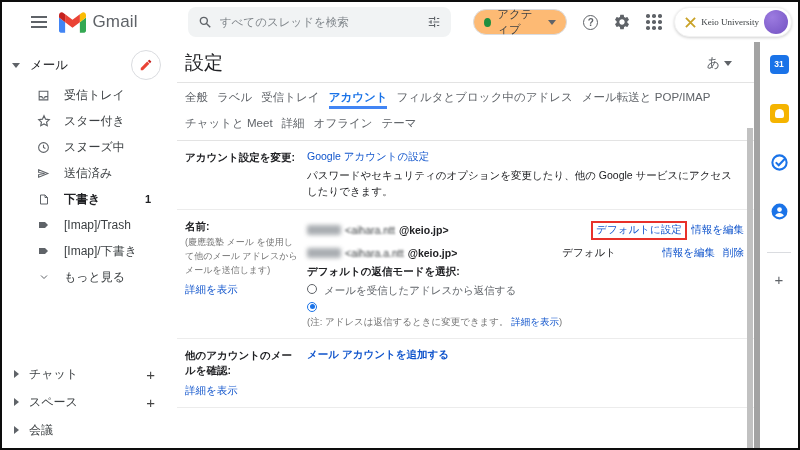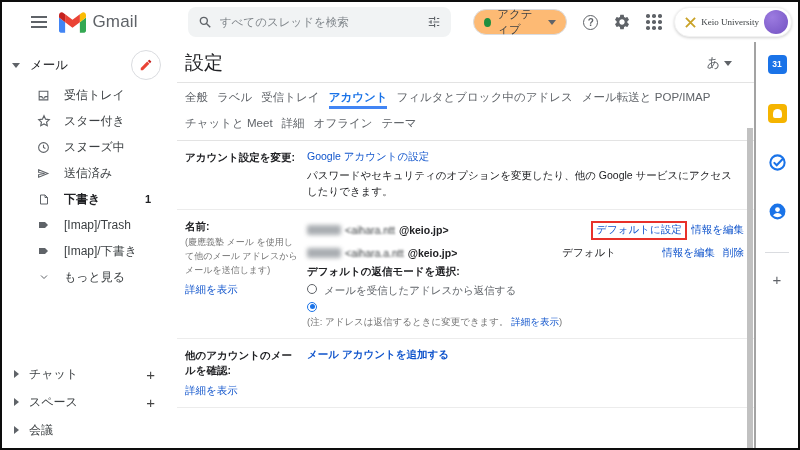--- a/index.html
+++ b/index.html
@@ -89,21 +89,21 @@
   .radio-row { display:flex; align-items:flex-start; margin-top:4px; gap:7px; }
   .radio { width:10px; height:10px; border:1.5px solid #5f6368; border-radius:50%; margin-top:1px; flex:0 0 10px; position:relative; background:#fff; }
   .radio.checked { border-color:#1a73e8; }
   .radio.checked::after { content:""; position:absolute; left:1.5px; top:1.5px; width:5px; height:5px; border-radius:50%; background:#1a73e8; }
   .radio-txt { font-size:10.5px; line-height:1.35; color:#202124; }
   .radio-txt.dim { color:#5f6368; }
   .foot-note { font-size:9.5px; color:#757575; margin-top:4px; }
   .inline-top { font-size:10.5px; }
 
   
-  .rail { width:44px; flex:0 0 44px; border-left:2px solid #a3a3a3; display:flex; flex-direction:column; align-items:center; padding-top:12px; background:#fff; }
+  .rail { width:44px; flex:0 0 44px; border-left:6px solid #a3a3a3; display:flex; flex-direction:column; align-items:center; padding-top:12px; background:#fff; }
   .rail-ic { width:20px; height:20px; margin-bottom:29px; cursor:pointer; display:flex; align-items:center; justify-content:center; }
   .cal { background:#1a73e8; border-radius:4px; width:19px; height:19px; color:#fff; font-size:8.5px; font-weight:bold; display:flex; align-items:center; justify-content:center; }
   .keep { background:#f5b400; border-radius:4px; width:19px; height:19px; display:flex; align-items:center; justify-content:center; }
   .keep i { width:9px; height:9px; background:#fff; border-radius:50% 50% 2px 2px; }
   .rail-div { width:24px; height:1px; background:#dadce0; margin:2px 0 18px; }
   .rail-plus { color:#5f6368; font-size:15px; cursor:pointer; }
 </style>
 </head>
 <body>
 

